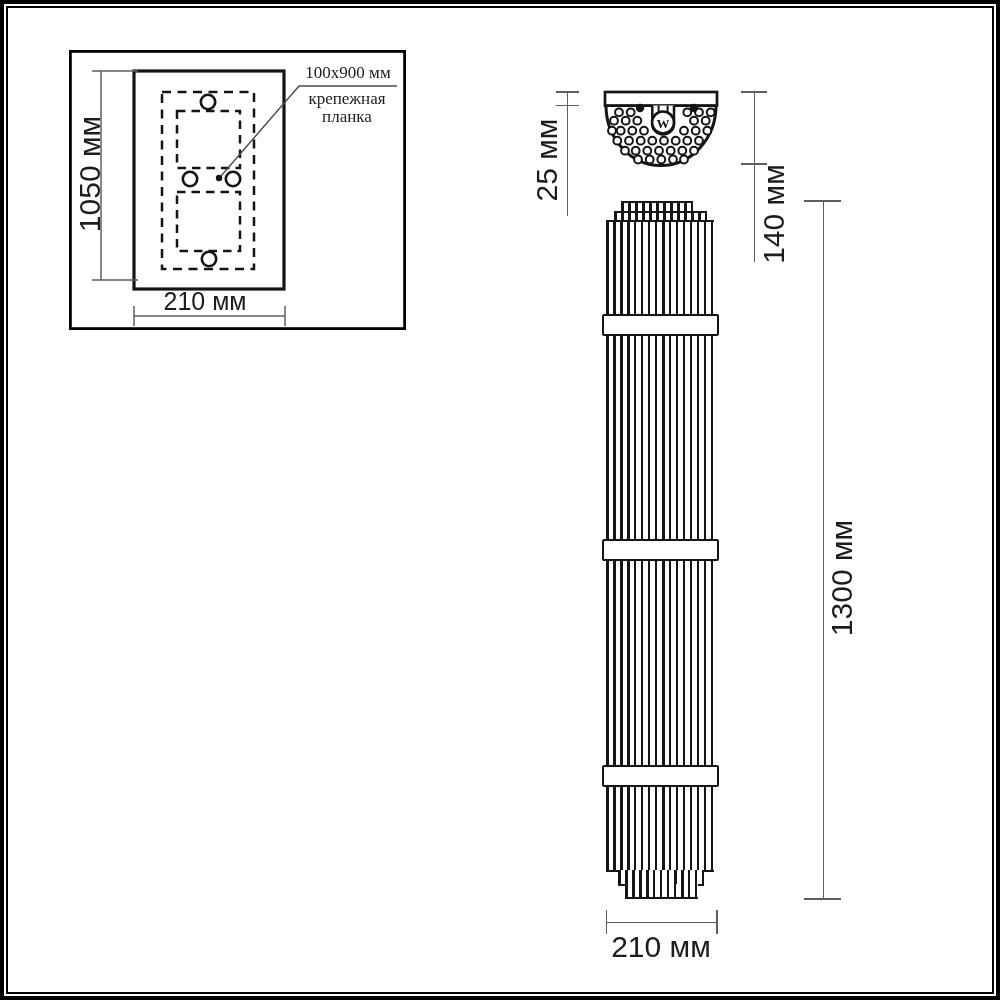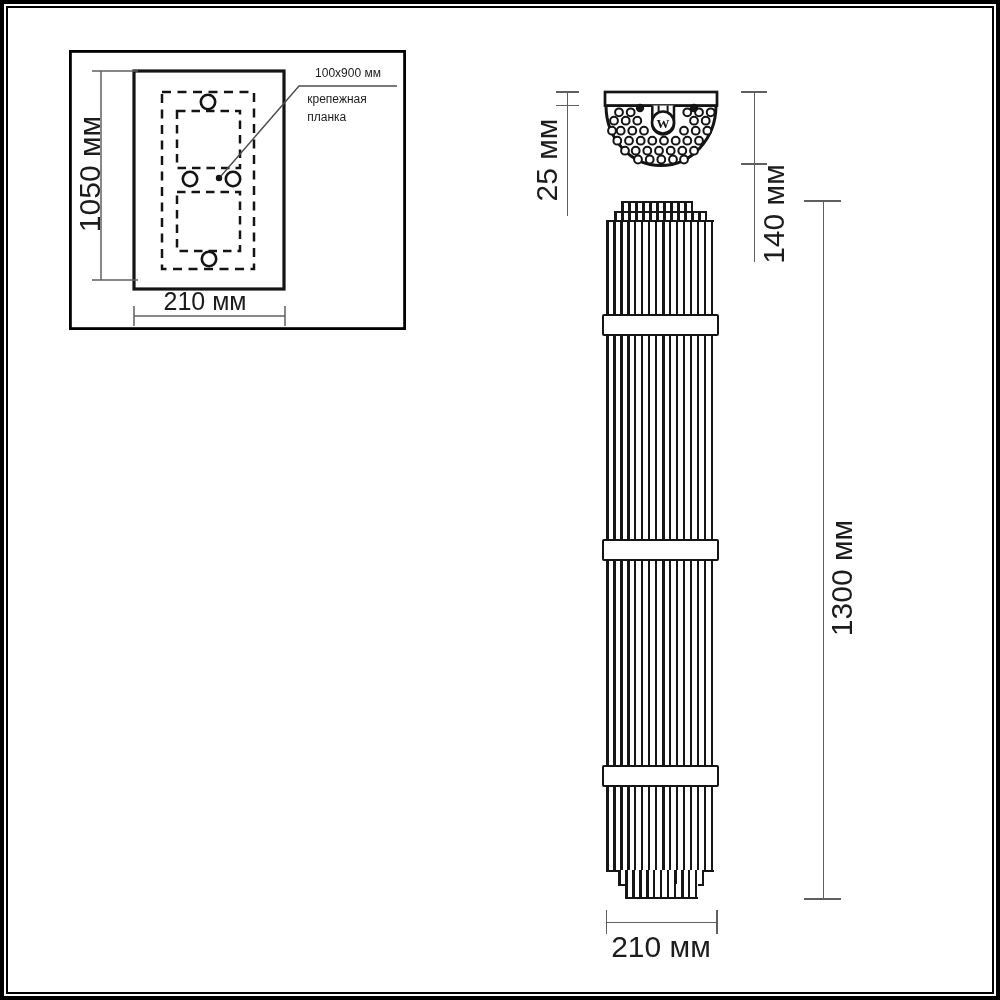--- a/index.html
+++ b/index.html
@@ -12,21 +12,21 @@
   .dline{position:absolute;background:#5f5f5f;}
   .dim-label{position:absolute;font-size:30px;white-space:nowrap;transform:translate(-50%,-50%);color:#1c1c1c;}
   .dim-label.rot{transform:translate(-50%,-50%) rotate(-90deg);}
   
   .rods{position:absolute;background-color:#fff;
         background-image:repeating-linear-gradient(90deg,#161616 0 2.5px,#ffffff 2.5px 7px);}
   .cap-top{border-top:2.6px solid #161616;}
   .cap-bottom{border-bottom:2.6px solid #161616;}
   .band{position:absolute;left:598px;width:117px;height:22px;background:#fff;
         border:2.7px solid #141414;border-radius:2px;z-index:3;}
-  .callout{position:absolute;font-size:12px;line-height:18px;white-space:nowrap;transform:translate(-50%,-50%);}
+  .callout{position:absolute;font-size:17px;line-height:18px;text-align:center;white-space:nowrap;transform:translate(-50%,-50%);font-family:Liberation Serif, serif;}
   .inset-210{font-size:25px;}
 </style>
 </head>
 <body>
 
 <div class="canvas">
   <div class="frame-inner"></div>
 
   <svg class="abs" style="left:65px;top:46px;" width="337" height="280" viewBox="0 0 337 280">
 
@@ -52,21 +52,21 @@
     <line x1="23" y1="230" x2="69" y2="230" stroke="#5f5f5f" stroke-width="1.5"></line>
 
     <line x1="65" y1="266" x2="216" y2="266" stroke="#5f5f5f" stroke-width="1.5"></line>
     <line x1="65" y1="256" x2="65" y2="276" stroke="#5f5f5f" stroke-width="1.5"></line>
     <line x1="216" y1="256" x2="216" y2="276" stroke="#5f5f5f" stroke-width="1.5"></line>
   </svg>
 
   <div class="dim-label rot" style="left:86px;top:170px;">1050 мм</div>
   <div class="dim-label inset-210" style="left:201px;top:297px;">210 мм</div>
   <div class="callout" style="left:344px;top:69px;">100x900 мм</div>
-  <div class="callout" style="left:333px;top:104px;">
+  <div class="callout" style="left:343px;top:104px;">
     <div>крепежная</div>
     <div>планка</div>
   </div>
 
   <svg class="abs" style="left:550px;top:80px;" width="220" height="92" viewBox="0 0 220 92">
 
     <path d="M 52 21.5 A 55 60 0 0 0 162 21.5 Z" fill="#ffffff" stroke="#141414" stroke-width="3"></path>
 
     <rect x="51" y="8" width="112" height="13.5" fill="#ffffff" stroke="#141414" stroke-width="2.7"></rect>
 

